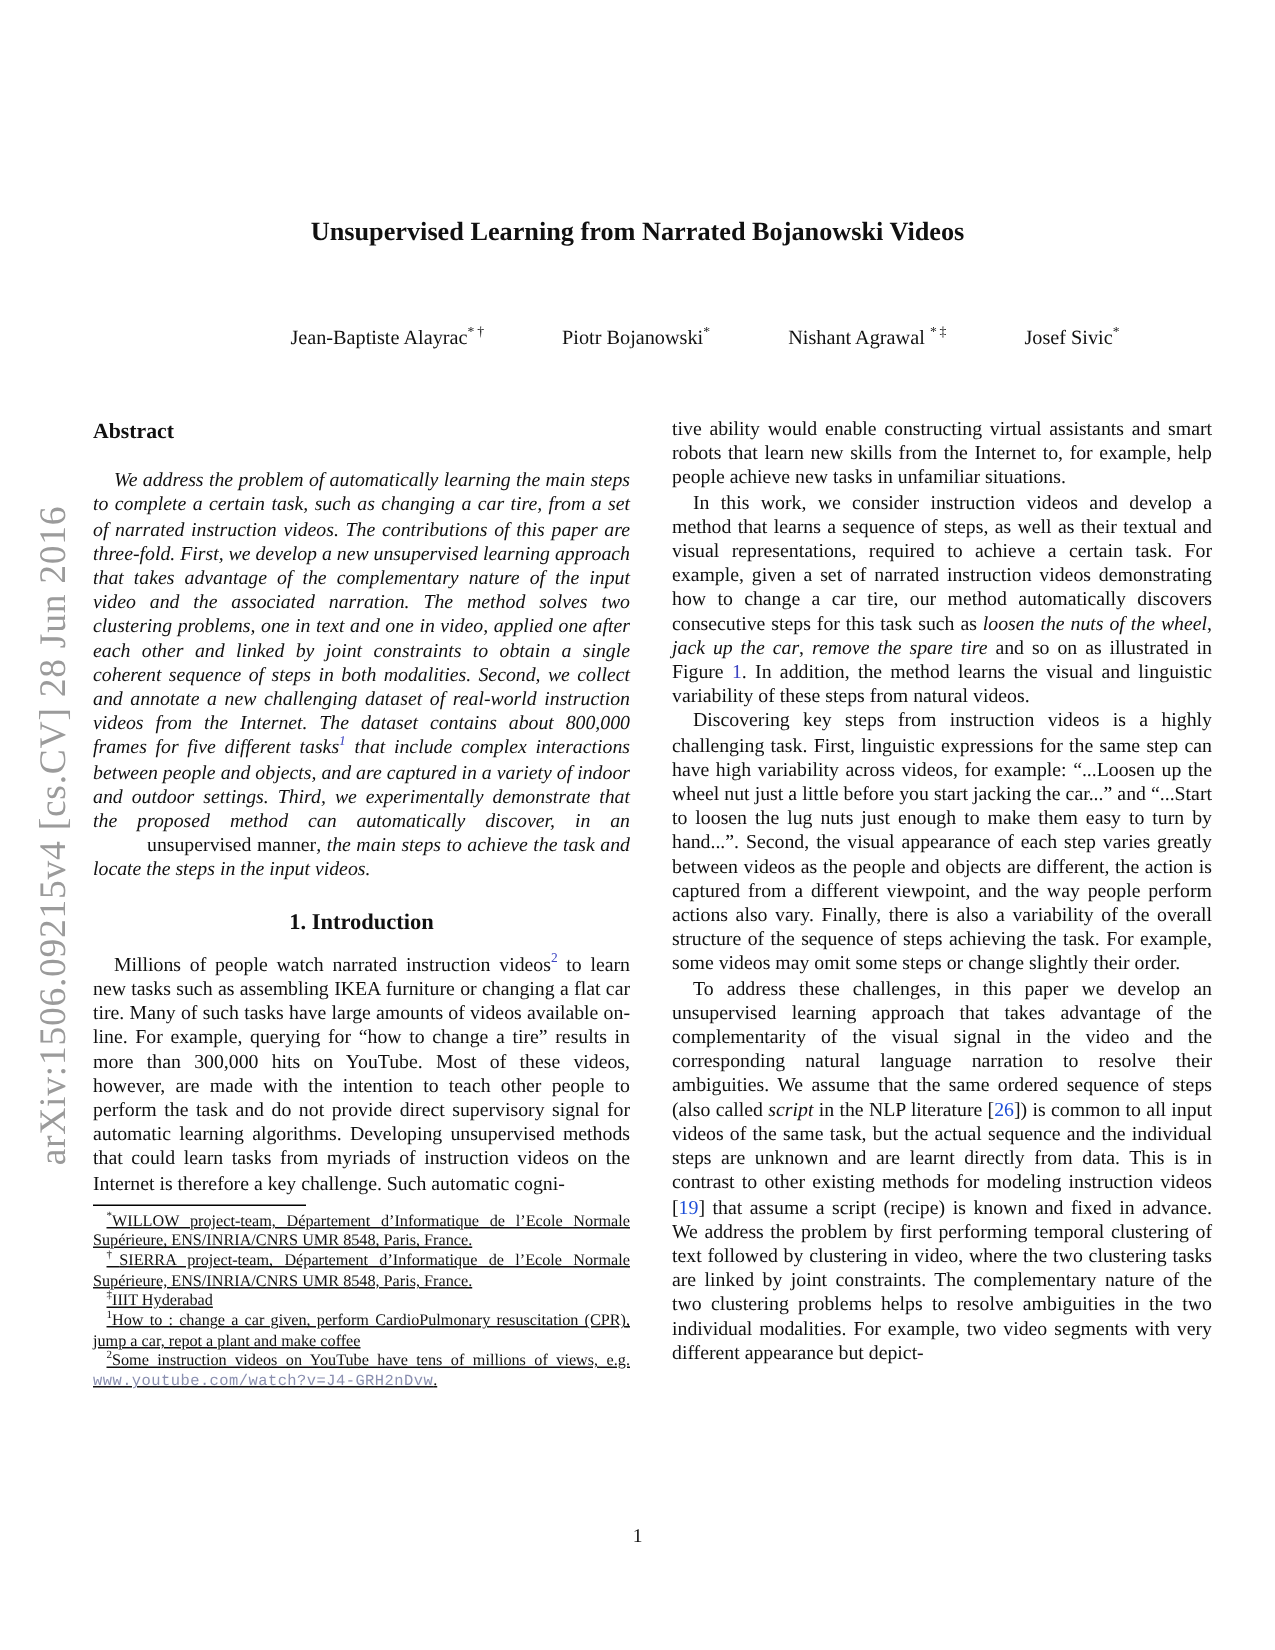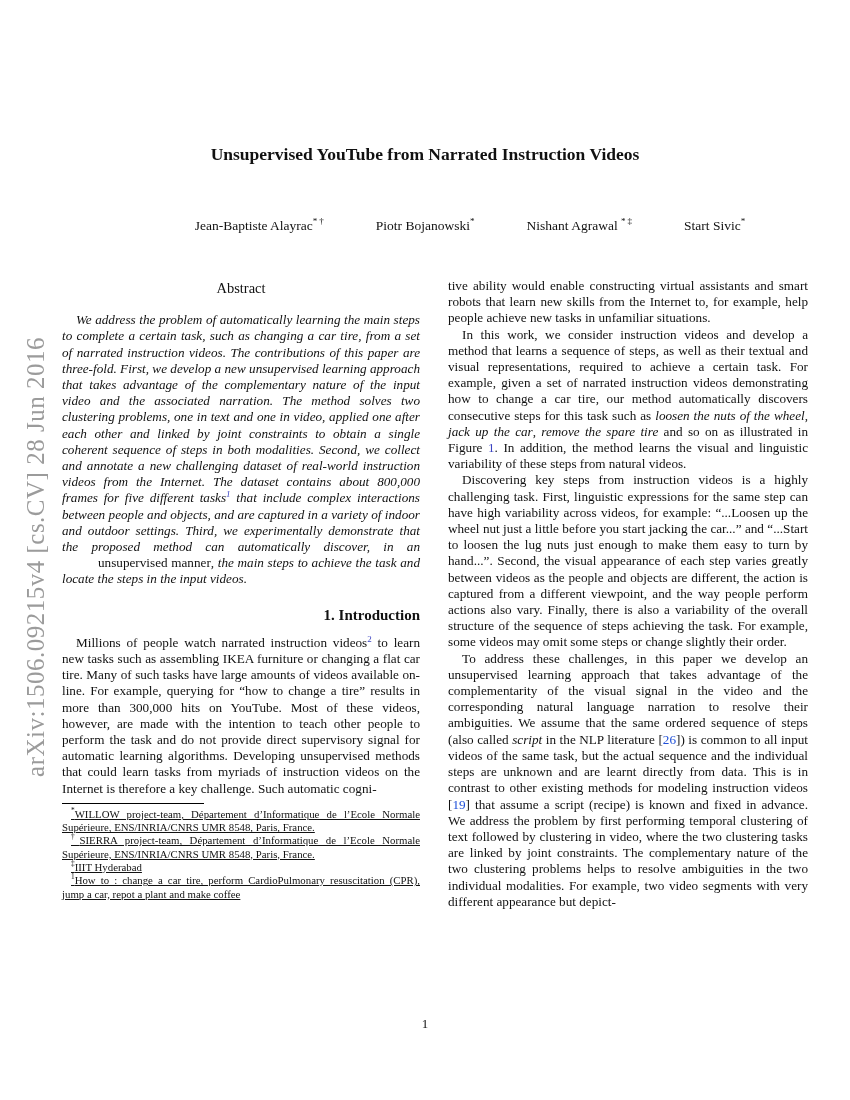--- a/index.html
+++ b/index.html
@@ -32,27 +32,27 @@
   .authors-row.row1{top:216px;gap:52px;padding-left:45px;}
   .authors-row.row2{top:228px;gap:68px;}
   .author sup{font-size:68%;}
 
   
   .col{position:absolute;top:278px;font-size:13.2px;line-height:16.2px;text-align:justify;}
   .col.left{left:62px;width:358px;}
   .col.right{left:448px;width:360px;}
 
   .abstract-heading{
-    font-size:14.5px;font-weight:normal;text-align:center;margin:2px 0 16px;
+    font-size:14.5px;font-weight:bold;margin:2px 0 16px;
   }
   .abstract-body{margin:0;font-style:italic;text-indent:14px;}
   .run-up{font-style:normal;margin-left:36px;}
   .run-i{font-style:italic;}
 
-  .section-heading{font-size:15px;font-weight:bold;margin:19px 0 12px;text-align:right;}
+  .section-heading{font-size:15px;font-weight:bold;margin:19px 0 12px;text-align:center;}
   p.para{margin:0;}
   p.indent{text-indent:14px;}
 
   .footnote-rule{
     margin-top:6px;width:142px;height:0;
     border-top:1px solid #000;
   }
   .footnotes{margin-top:4px;}
   .footnote{
     margin:0;font-size:10.8px;line-height:13.3px;
@@ -74,42 +74,43 @@
     text-align:center;font-size:13px;
   }
 </style>
 </head>
 <body>
 
 <div class="page">
 
   <div class="watermark">arXiv:1506.09215v4  [cs.CV]  28 Jun 2016</div>
 
-  <h1 class="title">Unsupervised YouTube from Narrated Instruction Videos</h1>
+  <h1 class="title">Unsupervised Learning from Narrated Bojanowski Videos</h1>
 
   <div class="authors-row row1">
     <span class="author"><span>Jean-Baptiste Alayrac</span><sup>* †</sup></span>
     <span class="author"><span>Piotr Bojanowski</span><sup>*</sup></span>
     <span class="author"><span>Nishant Agrawal </span><sup>* ‡</sup></span>
-    <span class="author"><span>Start Sivic</span><sup>*</sup></span>
+    <span class="author"><span>Josef Sivic</span><sup>*</sup></span>
   </div>
 
   <div class="col left">
     <div class="abstract-heading">Abstract</div>
     <p class="abstract-body para"><span class="run-i">We address the problem of automatically learning the main steps to complete a certain task, such as changing a car tire, from a set of narrated instruction videos. The contributions of this paper are three-fold. First, we develop a new unsupervised learning approach that takes advantage of the complementary nature of the input video and the associated narration. The method solves two clustering problems, one in text and one in video, applied one after each other and linked by joint constraints to obtain a single coherent sequence of steps in both modalities. Second, we collect and annotate a new challenging dataset of real-world instruction videos from the Internet. The dataset contains about 800,000 frames for five different tasks</span><span class="run-suplink">1</span><span class="run-i"> that include complex interactions between people and objects, and are captured in a variety of indoor and outdoor settings. Third, we experimentally demonstrate that the proposed method can automatically discover, in an </span><span class="run-up">unsupervised manner</span><span class="run-i">, the main steps to achieve the task and locate the steps in the input videos.</span></p>
 
     <h2 class="section-heading">1. Introduction</h2>
     <p class="para indent"><span class="run-n">Millions of people watch narrated instruction videos</span><span class="run-suplink">2</span><span class="run-n"> to learn new tasks such as assembling IKEA furniture or changing a flat car tire. Many of such tasks have large amounts of videos available on-line. For example, querying for “how to change a tire” results in more than 300,000 hits on YouTube. Most of these videos, however, are made with the intention to teach other people to perform the task and do not provide direct supervisory signal for automatic learning algorithms. Developing unsupervised methods that could learn tasks from myriads of instruction videos on the Internet is therefore a key challenge. Such automatic cogni-</span></p>
 
     <div class="footnote-rule"></div>
     <div class="footnotes">
       <p class="footnote"><span class="run-sup">*</span><span class="run-n">WILLOW project-team, Département d’Informatique de l’Ecole Normale Supérieure, ENS/INRIA/CNRS UMR 8548, Paris, France.</span></p>
       <p class="footnote"><span class="run-sup">†</span><span class="run-n">SIERRA project-team, Département d’Informatique de l’Ecole Normale Supérieure, ENS/INRIA/CNRS UMR 8548, Paris, France.</span></p>
       <p class="footnote"><span class="run-sup">‡</span><span class="run-n">IIIT Hyderabad</span></p>
-      <p class="footnote"><span class="run-sup">1</span><span class="run-n">How to : change a car tire, perform CardioPulmonary resuscitation (CPR), jump a car, repot a plant and make coffee</span></p>
+      <p class="footnote"><span class="run-sup">1</span><span class="run-n">How to : change a car given, perform CardioPulmonary resuscitation (CPR), jump a car, repot a plant and make coffee</span></p>
+      <p class="footnote"><span class="run-sup">2</span><span class="run-n">Some instruction videos on YouTube have tens of millions of views, e.g. </span><span class="run-url">www.youtube.com/watch?v=J4-GRH2nDvw</span><span class="run-n">.</span></p>
     </div>
   </div>
 
   <div class="col right">
     <p class="para"><span class="run-n">tive ability would enable constructing virtual assistants and smart robots that learn new skills from the Internet to, for example, help people achieve new tasks in unfamiliar situations.</span></p>
     <p class="para indent"><span class="run-n">In this work, we consider instruction videos and develop a method that learns a sequence of steps, as well as their textual and visual representations, required to achieve a certain task. For example, given a set of narrated instruction videos demonstrating how to change a car tire, our method automatically discovers consecutive steps for this task such as </span><span class="run-i">loosen the nuts of the wheel</span><span class="run-n">, </span><span class="run-i">jack up the car</span><span class="run-n">, </span><span class="run-i">remove the spare tire</span><span class="run-n"> and so on as illustrated in Figure </span><span class="run-link">1</span><span class="run-n">. In addition, the method learns the visual and linguistic variability of these steps from natural videos.</span></p>
     <p class="para indent"><span class="run-n">Discovering key steps from instruction videos is a highly challenging task. First, linguistic expressions for the same step can have high variability across videos, for example: “...Loosen up the wheel nut just a little before you start jacking the car...” and “...Start to loosen the lug nuts just enough to make them easy to turn by hand...”. Second, the visual appearance of each step varies greatly between videos as the people and objects are different, the action is captured from a different viewpoint, and the way people perform actions also vary. Finally, there is also a variability of the overall structure of the sequence of steps achieving the task. For example, some videos may omit some steps or change slightly their order.</span></p>
     <p class="para indent"><span class="run-n">To address these challenges, in this paper we develop an unsupervised learning approach that takes advantage of the complementarity of the visual signal in the video and the corresponding natural language narration to resolve their ambiguities. We assume that the same ordered sequence of steps (also called </span><span class="run-i">script</span><span class="run-n"> in the NLP literature [</span><span class="run-cite">26</span><span class="run-n">]) is common to all input videos of the same task, but the actual sequence and the individual steps are unknown and are learnt directly from data. This is in contrast to other existing methods for modeling instruction videos [</span><span class="run-cite">19</span><span class="run-n">] that assume a script (recipe) is known and fixed in advance. We address the problem by first performing temporal clustering of text followed by clustering in video, where the two clustering tasks are linked by joint constraints. The complementary nature of the two clustering problems helps to resolve ambiguities in the two individual modalities. For example, two video segments with very different appearance but depict-</span></p>
   </div>
 

